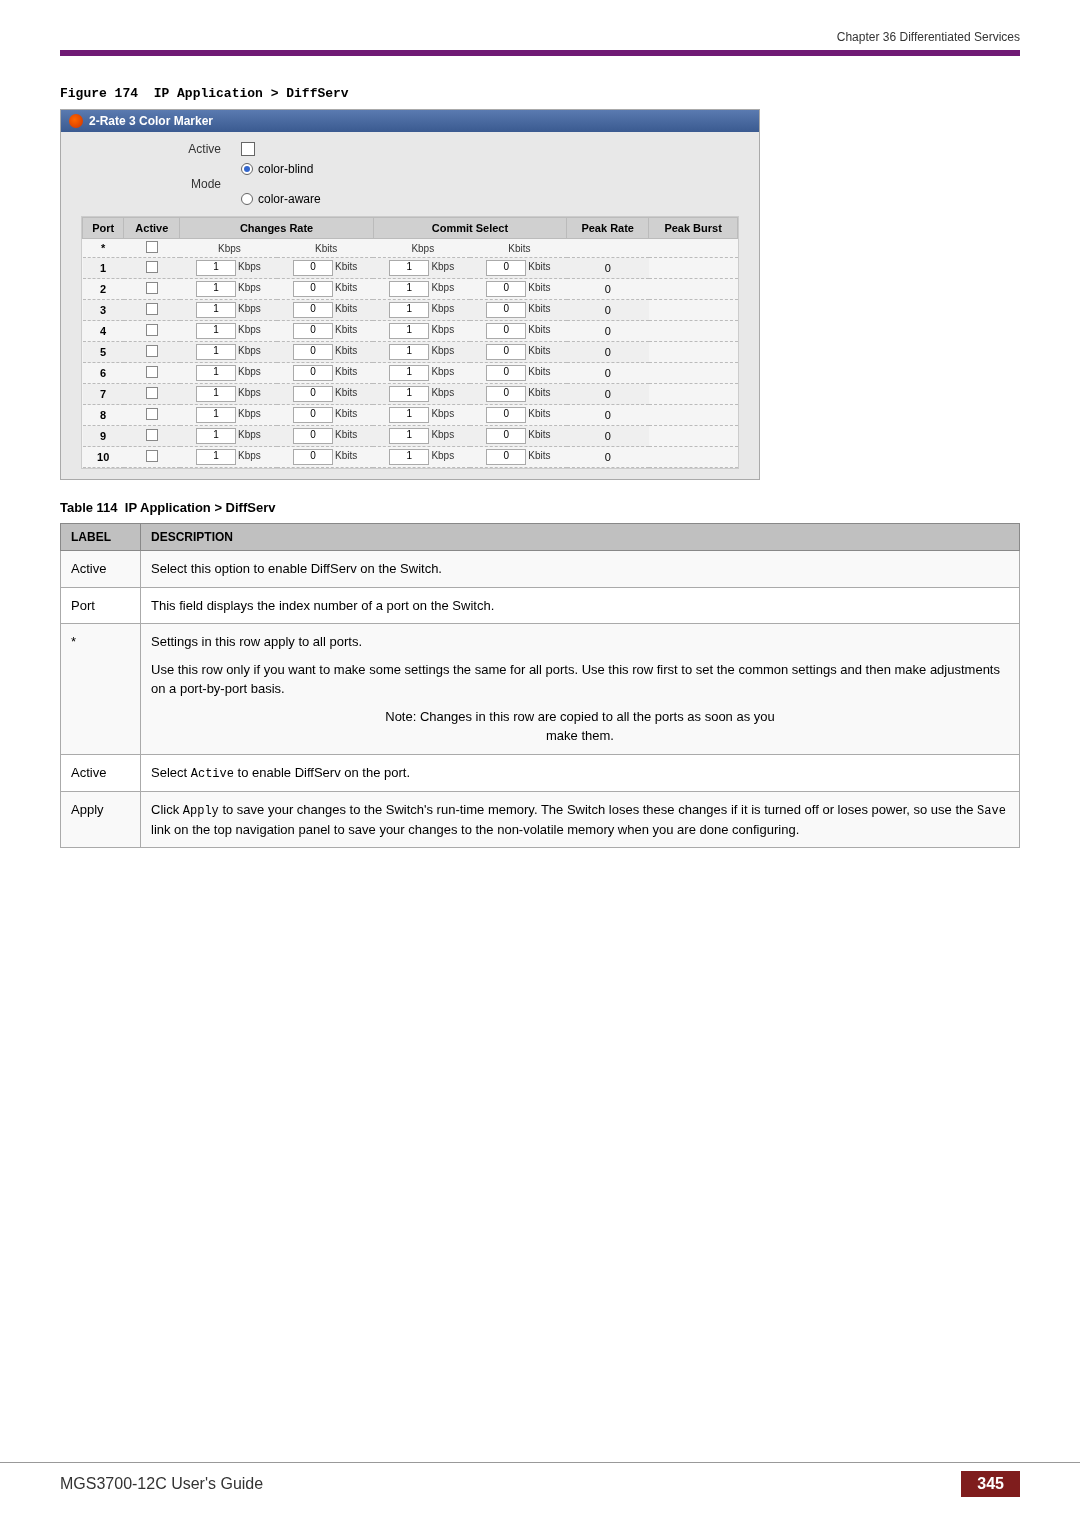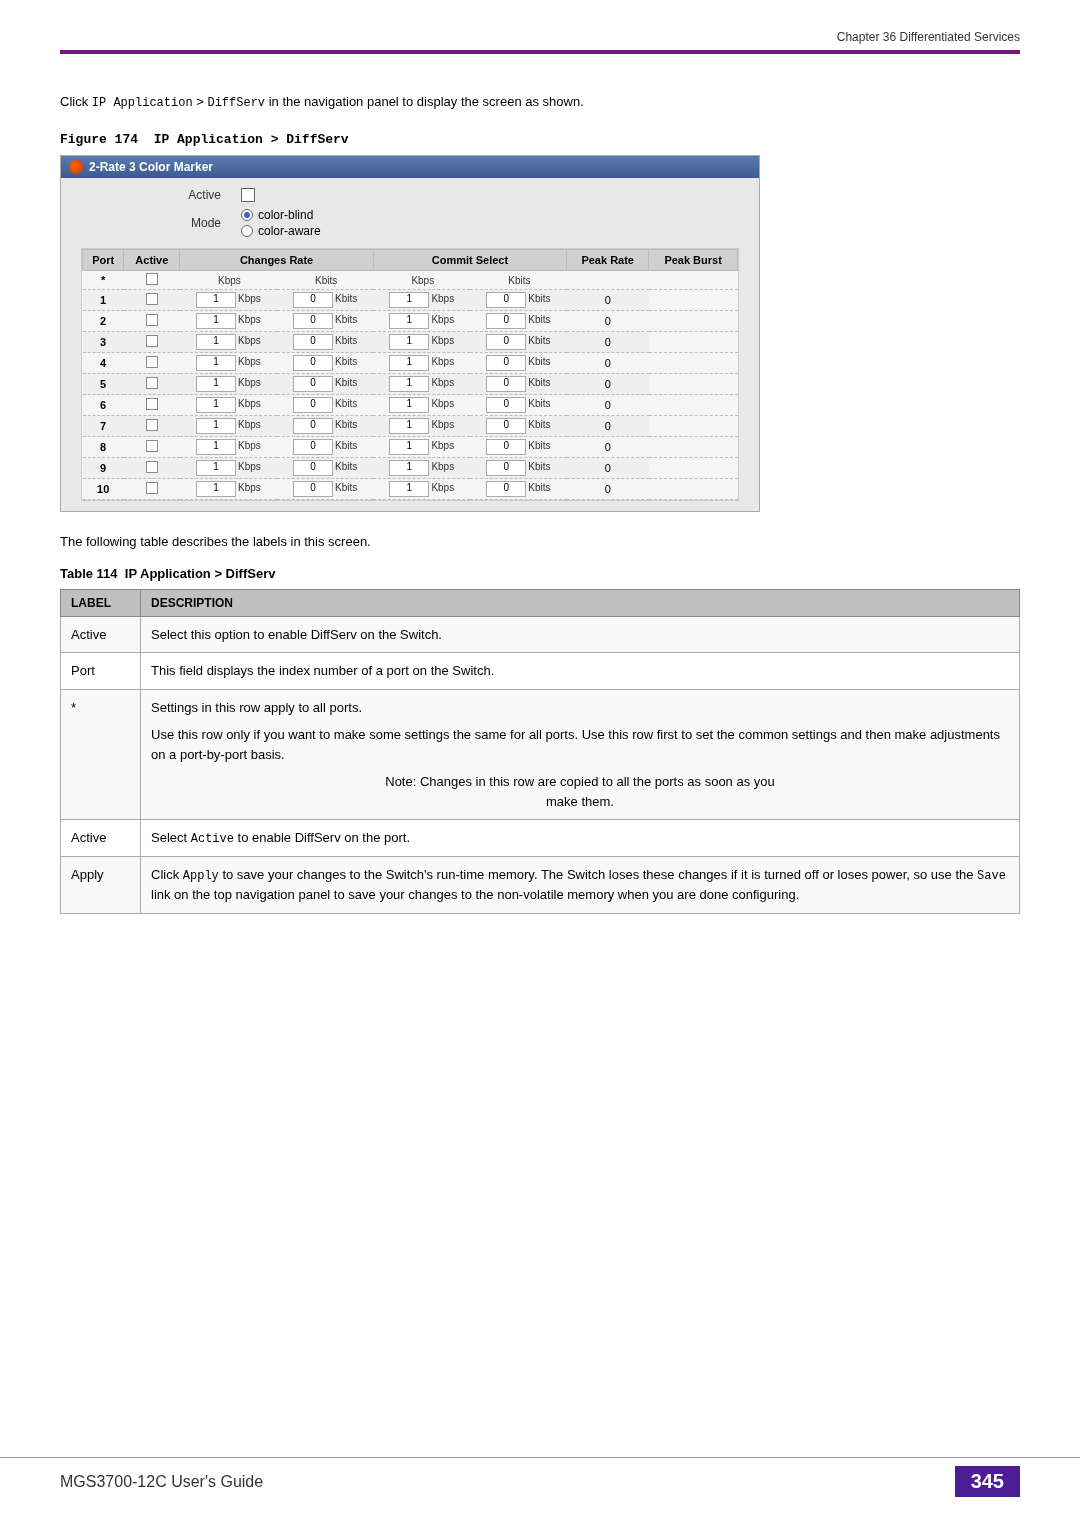--- a/index.html
+++ b/index.html
@@ -15,23 +15,23 @@
 
     .page-container {
       padding: 30px 60px 60px 60px;
     }
 
     
     .chapter-header {
       text-align: right;
       font-size: 12px;
       color: #333;
-      border-bottom: 4px solid #701a75;
+      border-bottom: 6px solid #701a75;
       padding-bottom: 6px;
-      margin-bottom: 38px;
+      margin-bottom: 30px;
     }
 
     
     .intro-text {
       font-size: 13px;
       margin-bottom: 20px;
       line-height: 1.5;
     }
     .intro-text code {
       font-family: 'Courier New', monospace;
@@ -96,21 +96,21 @@
       width: 14px;
       height: 14px;
       border: 1px solid #666;
       background: #fff;
       display: inline-block;
     }
 
     .radio-group {
       display: flex;
       flex-direction: column;
-      gap: 2px;
+      gap: 16px;
     }
 
     .radio-option {
       display: flex;
       align-items: center;
       gap: 5px;
       font-size: 12px;
     }
 
     .radio-dot {
@@ -264,44 +264,41 @@
       border-top: 1px solid #999;
       padding-top: 8px;
     }
 
     .footer-left {
       font-size: 16px;
       color: #333;
     }
 
     .footer-right {
-      font-size: 20px;
-      font-weight: bold;
-      background: #4c1d95;
+      font-size: 16px;
+      font-weight: bold;
+      background: #7f1d1d;
       color: #fff;
       padding: 4px 16px;
     }
 
     .col-group-header {
       text-align: center;
       font-weight: bold;
     }
   </style>
 </head>
 <body>
 
 <div class="page-container">
 
   <div class="chapter-header">
     <span>Chapter 36 Differentiated Services</span>
   </div>
 
-  <p class="intro-text">
-    Click <code>IP Application</code> &gt; <code>DiffServ</code> in the navigation panel to display the screen as shown.
-  </p>
 
   <div class="figure-label">
     <span>Figure 174</span>&nbsp;&nbsp;<span>IP Application &gt; DiffServ</span>
   </div>
 
   <div class="screen-panel">
     <div class="panel-titlebar">
       <span class="panel-titlebar-icon"></span>
       <span>2-Rate 3 Color Marker</span>
     </div>
@@ -437,21 +434,20 @@
                 <td style="white-space: nowrap;"><span class="input-field input-sm">1</span><span class="unit-label">Kbps</span></td>
                 <td style="white-space: nowrap;"><span class="input-field input-sm">0</span><span class="unit-label">Kbits</span></td>
                 <td>0</td>
               </tr>
             </tbody>
         </table>
       </div>
     </div>
   </div>
 
-  <p class="desc-text">The following table describes the labels in this screen.</p>
 
   <div class="ref-table-label">
     <span>Table 114</span>&nbsp;&nbsp;<span>IP Application &gt; DiffServ</span>
   </div>
 
   <table class="ref-table">
     <thead>
       <tr>
         <th>LABEL</th>
         <th>DESCRIPTION</th>

